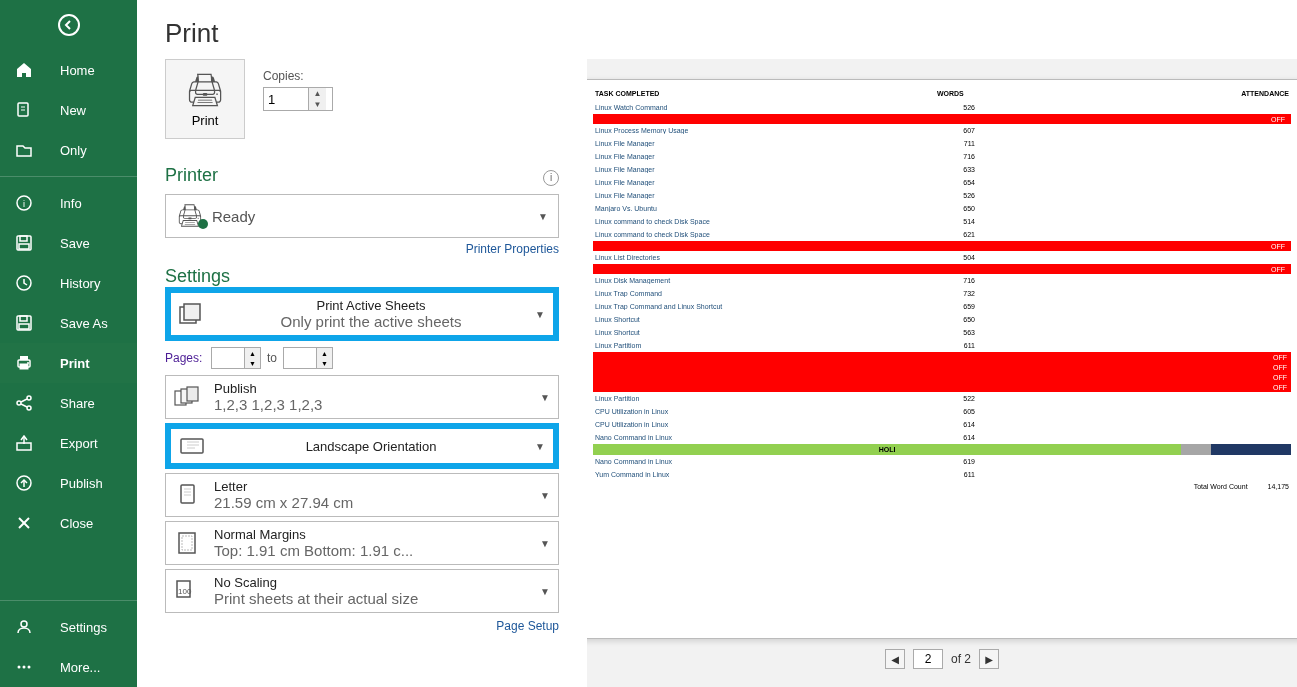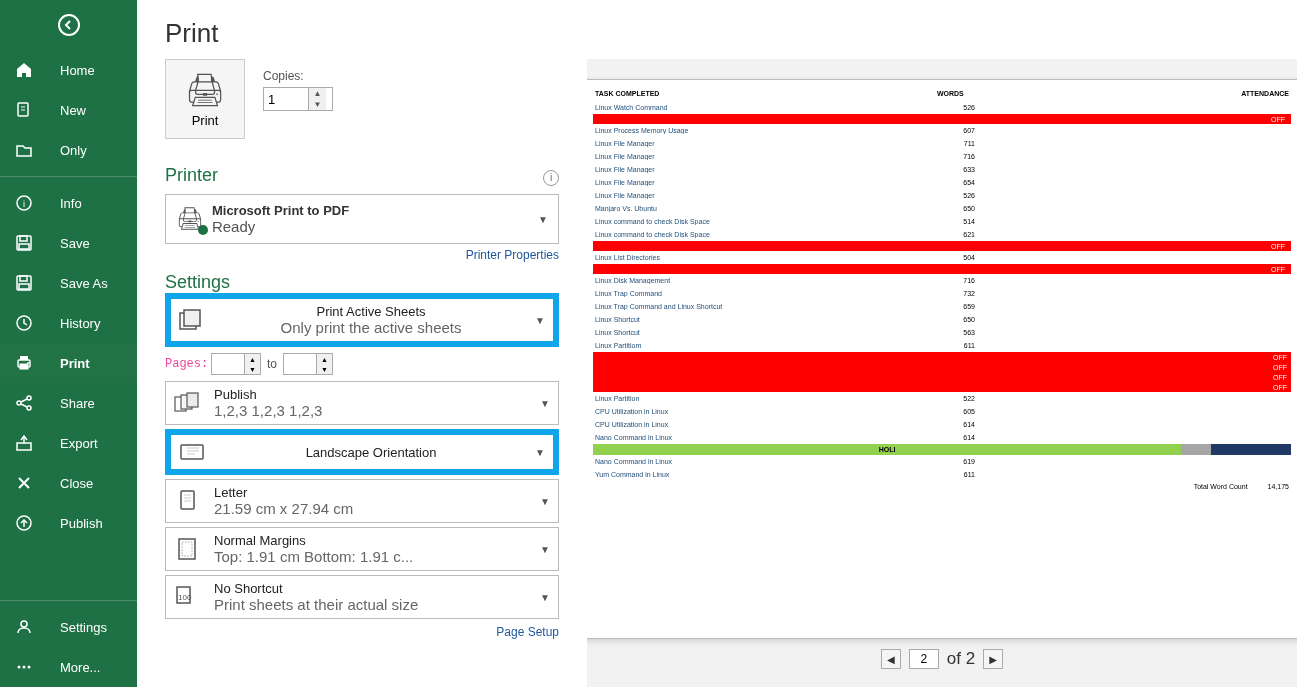--- a/index.html
+++ b/index.html
@@ -218,21 +218,21 @@
       color: #555;
     }
 
     .pages-row {
       display: flex;
       align-items: center;
       gap: 6px;
       margin-bottom: 4px;
       padding: 2px 0;
     }
-    .pages-label { font-size: 12px; color: #ec4899; width: 40px; font-family: Liberation Mono, monospace; }
+    .pages-label { font-size: 12px; color: #4c1d95; width: 40px; }
     .pages-input {
       width: 50px;
       height: 22px;
       border: 1px solid #aaa;
       font-size: 12px;
       padding: 0 4px;
       display: flex;
       align-items: center;
       position: relative;
     }
@@ -295,21 +295,21 @@
       font-size: 10px;
       color: #333;
     }
     .page-num-input {
       width: 30px;
       height: 20px;
       border: 1px solid #aaa;
       text-align: center;
       font-size: 12px;
     }
-    .page-of { font-size: 17px; color: #333; }
+    .page-of { font-size: 12px; color: #333; }
 
     
     .spreadsheet-preview {
       width: 100%;
       height: 100%;
       padding: 10px 15px;
     }
     .sp-header {
       display: flex;
       justify-content: space-between;
@@ -398,36 +398,36 @@
           <rect x="4" y="1" width="7" height="5"></rect>
           <rect x="3" y="9" width="10" height="5"></rect>
         </svg>
     </div>
     <span>Save</span>
   </div>
 
   <div class="sidebar-item">
     <div class="sidebar-icon">
       <svg width="16" height="16" viewBox="0 0 16 16" fill="none" stroke="#fff" stroke-width="1.5">
+          <circle cx="8" cy="8" r="7"></circle>
+          <polyline points="8,4 8,8 11,10"></polyline>
+        </svg>
+    </div>
+    <span>History</span>
+  </div>
+
+  <div class="sidebar-item">
+    <div class="sidebar-icon">
+      <svg width="16" height="16" viewBox="0 0 16 16" fill="none" stroke="#fff" stroke-width="1.5">
           <rect x="1" y="1" width="14" height="14" rx="1"></rect>
           <rect x="4" y="1" width="7" height="5"></rect>
           <rect x="3" y="9" width="10" height="5"></rect>
         </svg>
     </div>
     <span>Save As</span>
-  </div>
-
-  <div class="sidebar-item">
-    <div class="sidebar-icon">
-      <svg width="16" height="16" viewBox="0 0 16 16" fill="none" stroke="#fff" stroke-width="1.5">
-          <circle cx="8" cy="8" r="7"></circle>
-          <polyline points="8,4 8,8 11,10"></polyline>
-        </svg>
-    </div>
-    <span>History</span>
   </div>
 
   <div class="sidebar-item selected">
     <div class="sidebar-icon">
       <svg width="16" height="16" viewBox="0 0 16 16" fill="#fff">
           <rect x="2" y="5" width="12" height="7" rx="1" fill="none" stroke="#fff" stroke-width="1.5"></rect>
           <rect x="4" y="1" width="8" height="4"></rect>
           <rect x="4" y="9" width="8" height="5" fill="#fff" stroke="#fff"></rect>
           <circle cx="12" cy="8" r="1" fill="#fff"></circle>
         </svg>
@@ -454,37 +454,37 @@
           <rect x="1" y="8" width="14" height="7"></rect>
           <polyline points="5,5 8,1 11,5"></polyline>
           <line x1="8" y1="1" x2="8" y2="9"></line>
         </svg>
     </div>
     <span>Export</span>
   </div>
 
   <div class="sidebar-item">
     <div class="sidebar-icon">
-      <svg width="16" height="16" viewBox="0 0 16 16" fill="none" stroke="#fff" stroke-width="2">
-          <line x1="3" y1="3" x2="13" y2="13"></line>
-          <line x1="13" y1="3" x2="3" y2="13"></line>
-        </svg>
-    </div>
-    <span>Close</span>
-  </div>
-
-  <div class="sidebar-item">
-    <div class="sidebar-icon">
       <svg width="16" height="16" viewBox="0 0 16 16" fill="none" stroke="#fff" stroke-width="1.5">
           <circle cx="8" cy="8" r="7"></circle>
           <polyline points="5,8 8,5 11,8"></polyline>
           <line x1="8" y1="5" x2="8" y2="12"></line>
         </svg>
     </div>
     <span>Publish</span>
+  </div>
+
+  <div class="sidebar-item">
+    <div class="sidebar-icon">
+      <svg width="16" height="16" viewBox="0 0 16 16" fill="none" stroke="#fff" stroke-width="2">
+          <line x1="3" y1="3" x2="13" y2="13"></line>
+          <line x1="13" y1="3" x2="3" y2="13"></line>
+        </svg>
+    </div>
+    <span>Close</span>
   </div>
 
   <div class="sidebar-bottom">
     <div class="sidebar-divider"></div>
     <div class="sidebar-item">
       <div class="sidebar-icon">
         <svg width="16" height="16" viewBox="0 0 16 16" fill="none" stroke="#fff" stroke-width="1.5">
             <circle cx="8" cy="5" r="3"></circle>
             <path d="M2 14c0-3 2.5-5 6-5s6 2 6 5"></path>
           </svg>
@@ -534,21 +534,20 @@
       
       <div style="display:flex; align-items:center; justify-content:space-between;text-align:center;">
         <span class="section-title">Printer</span>
         <span class="info-icon">i</span>
       </div>
 
       <div class="printer-row">
         <div class="printer-icon">🖨</div>
         <div class="green-dot"></div>
         <div class="printer-info">
-          <div class="printer-name">Microsoft Print to PDF</div>
           <div class="printer-status">Ready</div>
         </div>
         <span class="dropdown-arrow">▼</span>
       </div>
       <a class="printer-properties-link">Printer Properties</a>
 
       
       <span class="section-title">Settings</span>
 
       
@@ -652,21 +651,21 @@
 
       
       <div class="setting-row">
         <div class="setting-row-icon">
           <svg width="28" height="22" viewBox="0 0 28 22">
             <rect x="3" y="1" width="13" height="16" fill="#fff" stroke="#555" stroke-width="1.5"></rect>
             <text x="4" y="14" font-size="8" fill="#555">100</text>
           </svg>
         </div>
         <div class="setting-row-text">
-          <div class="setting-main">No Shortcut</div>
+          <div class="setting-main">No Scaling</div>
           <div class="setting-sub">Print sheets at their actual size</div>
         </div>
         <span class="setting-arrow">▼</span>
       </div>
 
       <a class="page-setup-link">Page Setup</a>
 
     </div>
 
     <div id="preview-panel">

